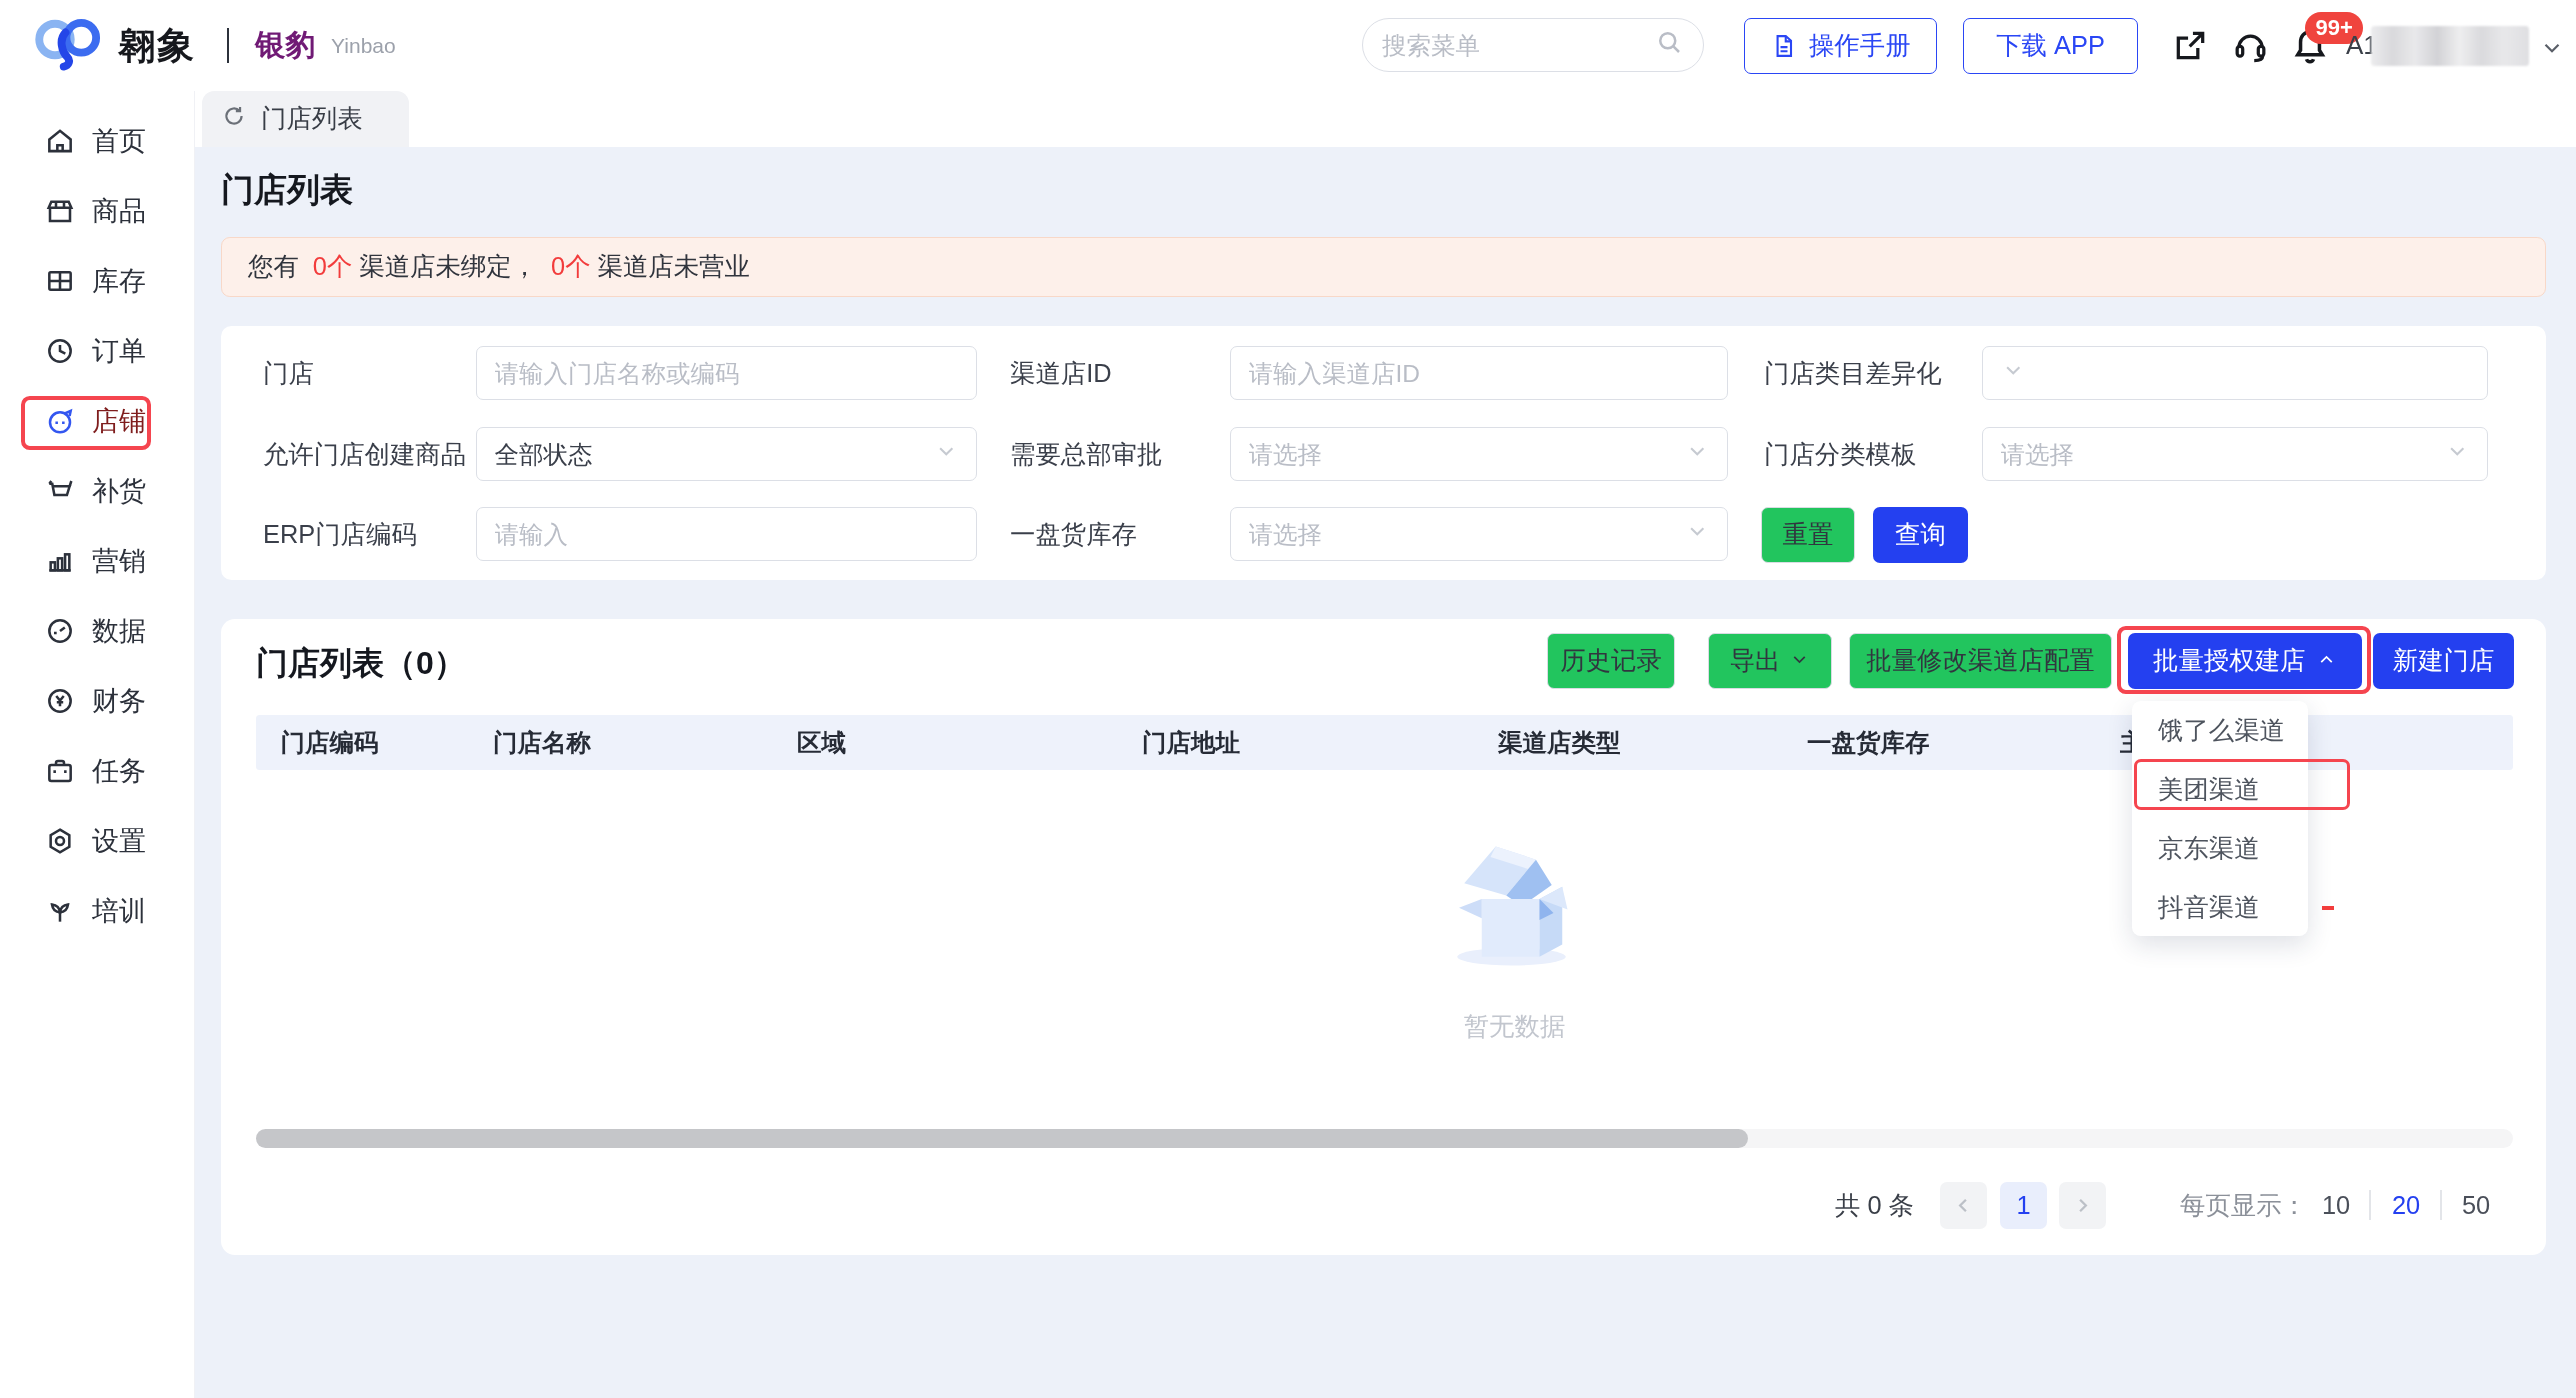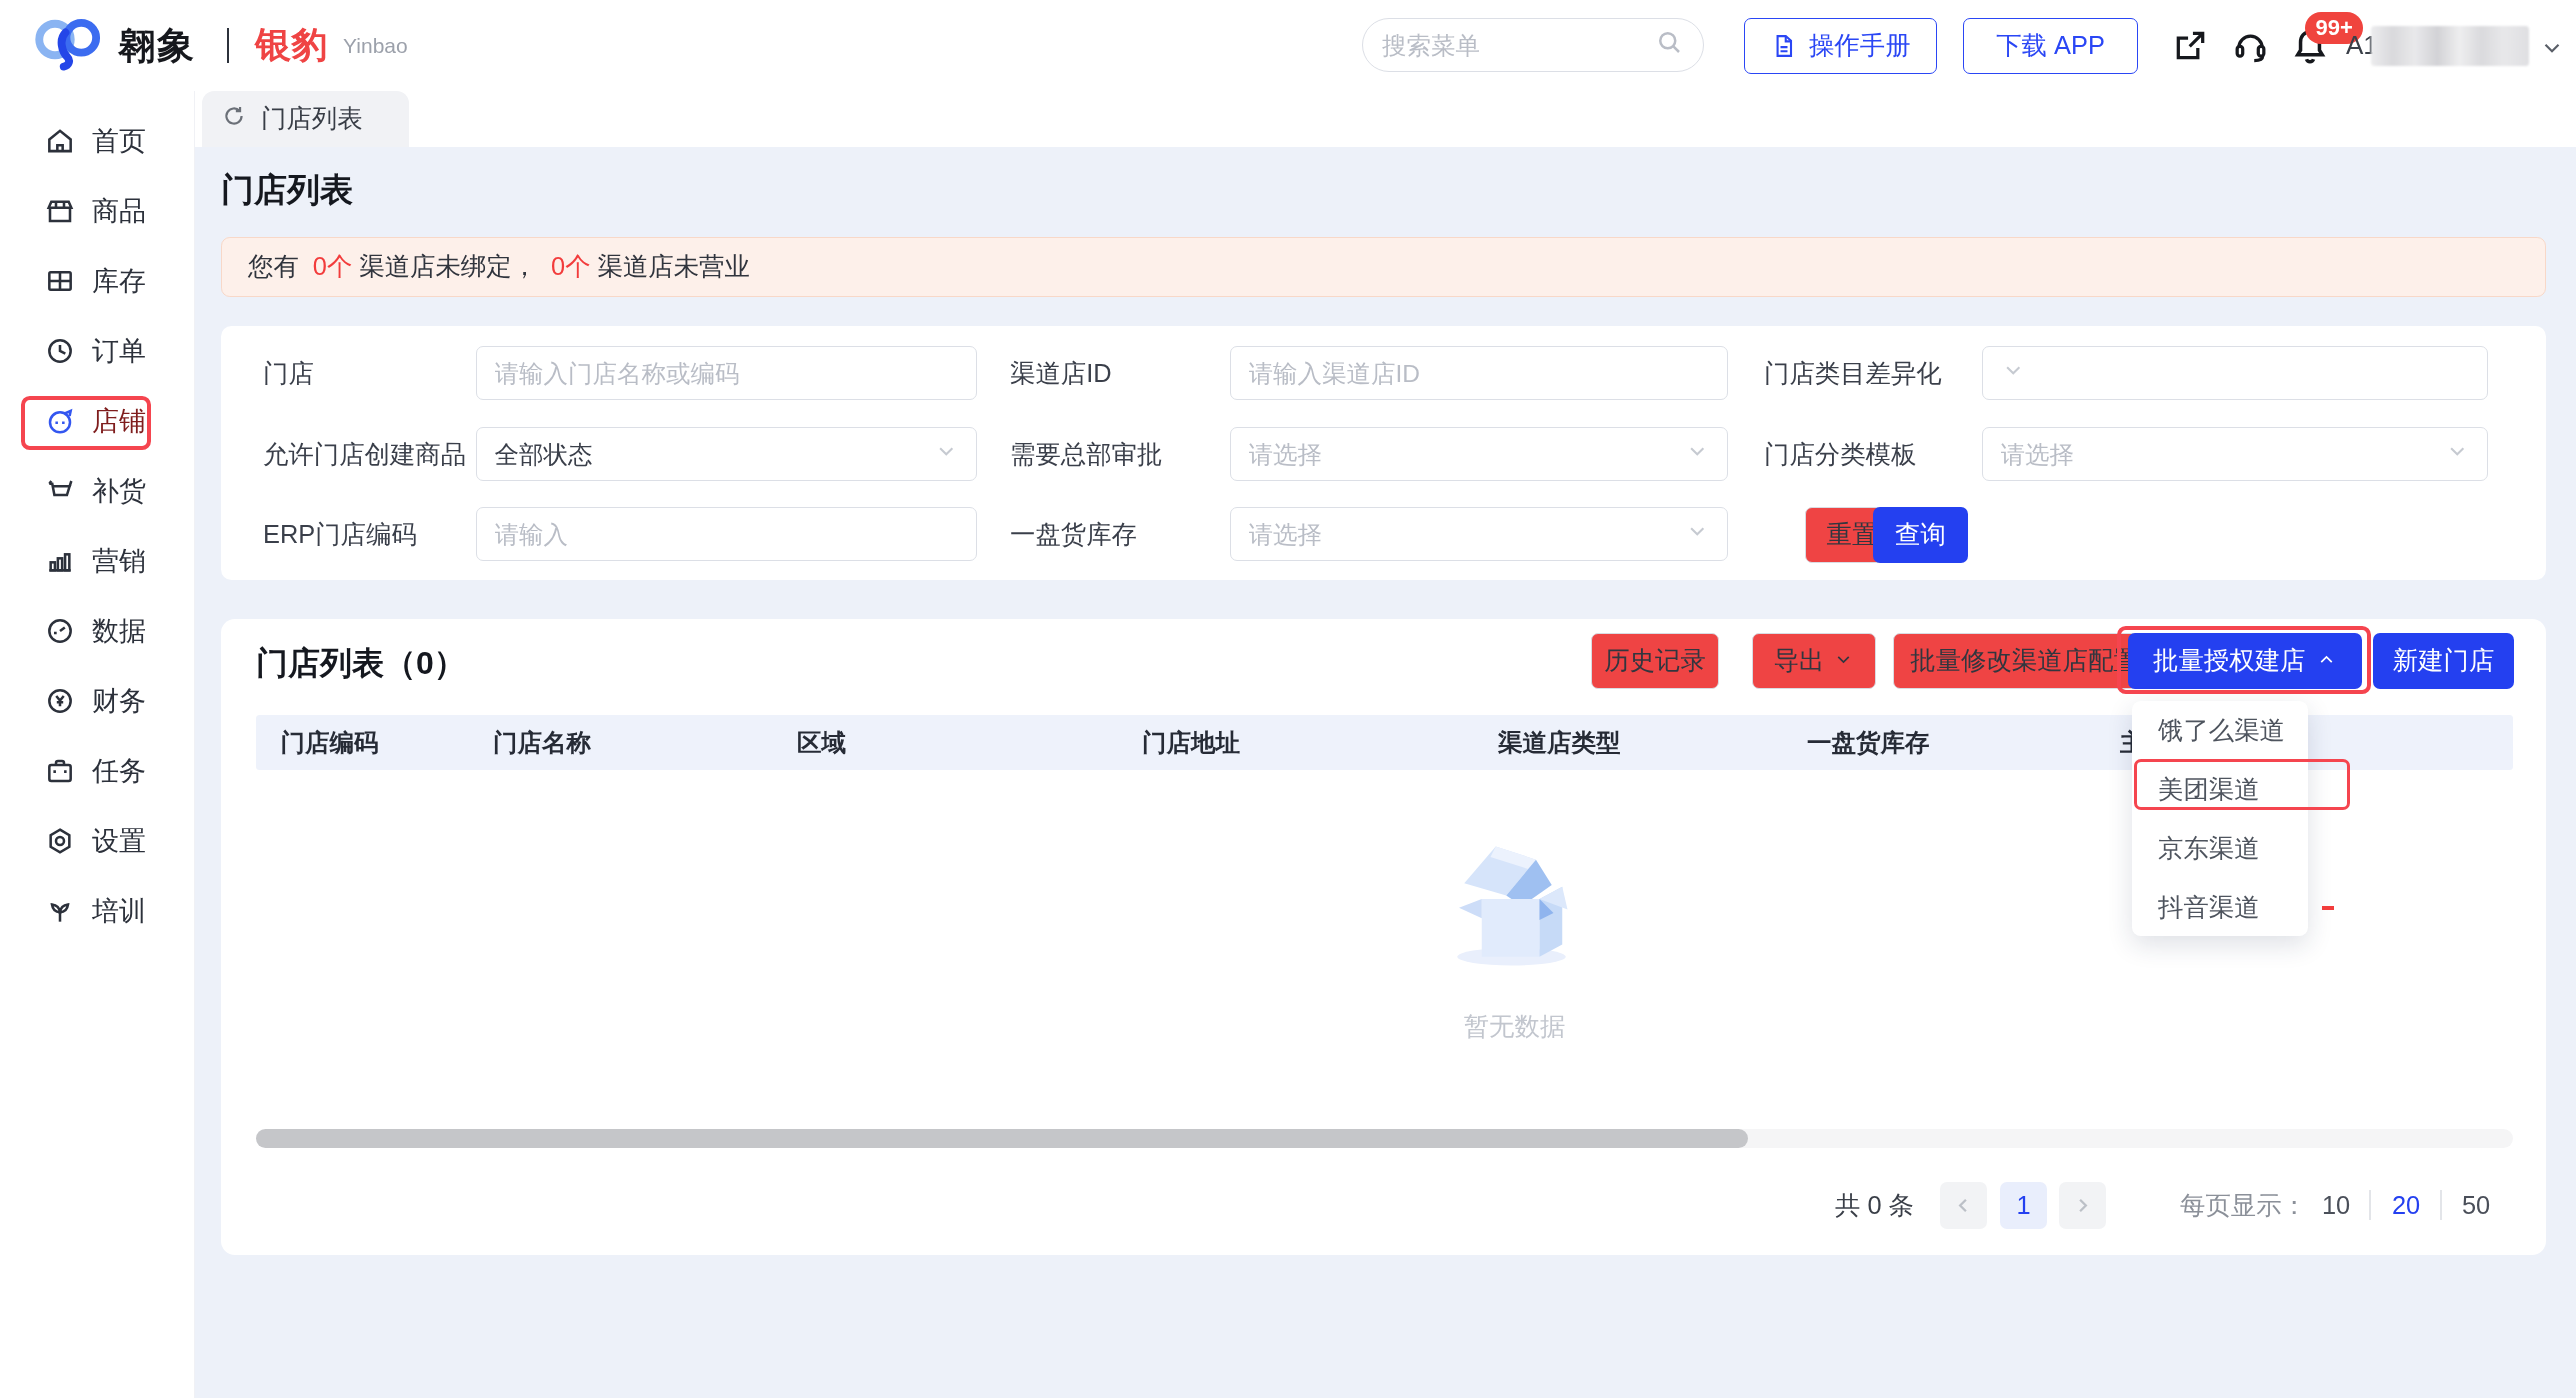--- a/index.html
+++ b/index.html
@@ -7,21 +7,21 @@
   #app {
     position:relative; width:2576px; height:1398px; overflow:hidden;
     background:#fff; font-family:"Liberation Sans","DejaVu Sans",sans-serif;
     color:#2c313b; font-size:24.5px;
   }
   
   .header { position:absolute; left:0; top:0; width:2576px; height:91px; background:#fff; z-index:5; }
   .logo-area { position:absolute; left:32px; top:0; height:91px; display:flex; align-items:center; gap:12.3px; }
   .logo-text { font-size:37px; font-weight:800; color:#16181d; letter-spacing:1.8px; }
   .logo-divider { width:1.8px; height:35px; background:#2c313b; margin:0 14px 0 19px; }
-  .brand { font-size:36px; color:#ef4444; font-weight:600; }
+  .brand { font-size:30px; color:#701a75; font-weight:600; }
   .brand-sub { font-size:21px; color:#9ca1ab; margin-left:3.5px; }
   .search-pill { position:absolute; left:1362px; top:18.4px; width:342px; height:54px; border:1.8px solid #dcdfe6;
     border-radius:28px; display:flex; align-items:center; padding:0 19px; background:#fff; }
   .search-ph { color:#b9bdc6; font-size:24.5px; flex:1; }
   .btn-outline { position:absolute; top:17.5px; height:56px; border:1.8px solid #2a46f5; color:#2a46f5; background:#fff;
     border-radius:7px; display:flex; align-items:center; justify-content:center; gap:10.5px; font-size:25.4px; cursor:pointer;
     font-family:inherit; }
   .hicon { display:inline-flex; }
   .icon-abs { position:absolute; top:26px; }
   .bell-wrap { position:absolute; left:2289px; top:24.5px; width:44px; height:44px; }
@@ -52,22 +52,22 @@
   .alert-bar .red { color:#f23c3c; margin:0 7px; }
   .alert-bar .seg { margin-right:7px; }
   
   .filter-card { position:absolute; left:221px; top:326px; width:2325px; height:254px; background:#fff; border-radius:10.5px; }
   .f-label { position:absolute; font-size:25.4px; color:#3a3f4a; line-height:54px; }
   .fake-input { position:absolute; height:54px; border:1.8px solid #dcdfe6; border-radius:7px; background:#fff;
     display:flex; align-items:center; padding:0 17.5px; font-size:24.5px; cursor:text; }
   .fake-input .ph { color:#b9bdc6; flex:1; white-space:nowrap; overflow:hidden; }
   .fake-input .val { color:#3a3f4a; flex:1; }
   .row1 { top:20px; } .row2 { top:101px; } .row3 { top:181px; }
-  .btn-gray { position:absolute; height:56px; background:#ef4444; border:1.8px solid #d9dce3; border-radius:7px;
-    color:#31363f; font-size:25.4px; display:flex; align-items:center; justify-content:center; gap:8.8px; cursor:pointer; font-family:inherit;margin-left:44px; }
+  .btn-gray { position:absolute; height:56px; background:#22c55e; border:1.8px solid #d9dce3; border-radius:7px;
+    color:#31363f; font-size:25.4px; display:flex; align-items:center; justify-content:center; gap:8.8px; cursor:pointer; font-family:inherit; }
   .btn-blue { position:absolute; height:56px; background:#2440f0; border:none; border-radius:7px; color:#fff;
     font-size:25.4px; display:flex; align-items:center; justify-content:center; gap:10.5px; cursor:pointer; font-family:inherit; }
   
   .table-card { position:absolute; left:221px; top:619px; width:2325px; height:636px; background:#fff; border-radius:14px; }
   .list-title { position:absolute; left:35px; top:23px; font-size:32px; font-weight:700; color:#15181f; }
   .thead { position:absolute; left:35px; top:96px; width:2257px; height:55px; background:#eef2fb; border-radius:3.5px; }
   .th { position:absolute; top:0; line-height:55px; font-size:24.5px; font-weight:700; color:#262b36; white-space:nowrap; }
   .empty-wrap { position:absolute; left:1162px; top:210px; width:263px; text-align:center; }
   .empty-text { margin-top:35px; color:#c2c6ce; font-size:25.4px; }
   .hscroll { position:absolute; left:35px; top:510px; width:2257px; height:19px; background:#f5f5f6; border-radius:9.6px; }

